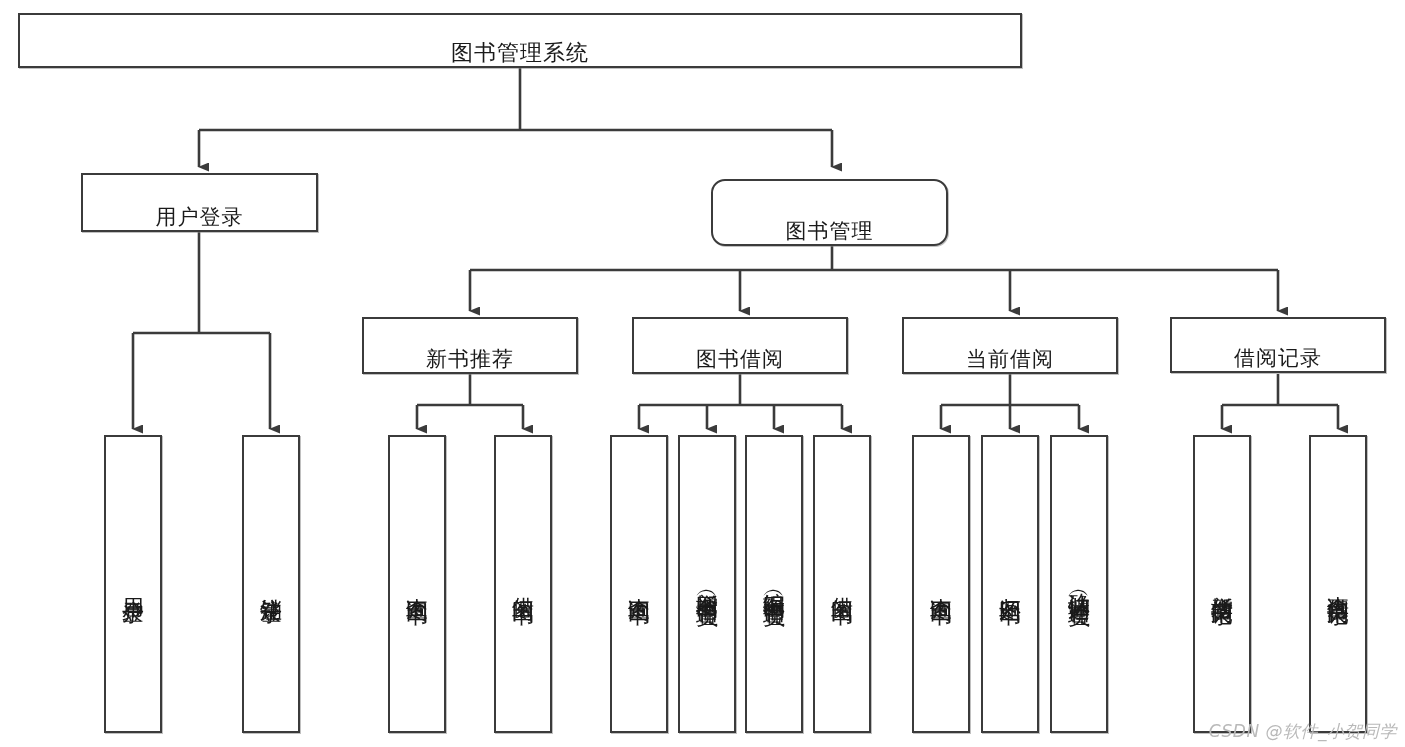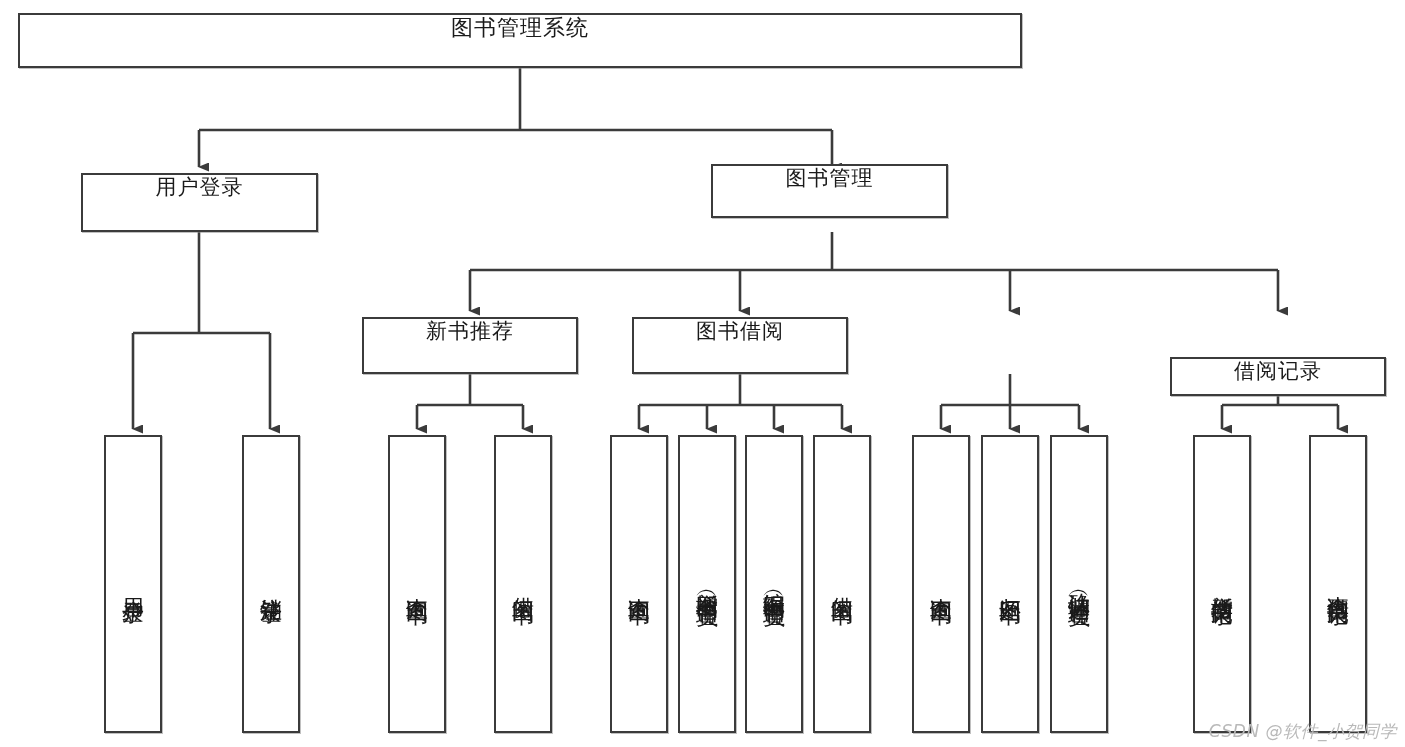--- a/index.html
+++ b/index.html
@@ -32,21 +32,21 @@
     position: absolute;
     box-sizing: border-box;
     border: 2px solid #3b3b3b;
     background: #ffffff;
     color: #1a1a1a;
     box-shadow: 1px 1px 0 rgba(140,140,140,0.55);
   }
   
   .node.horiz {
     display: flex;
-    align-items: flex-start;
+    align-items: flex-end;
     justify-content: center;
     font-size: 21px;
     letter-spacing: 1px;
     line-height: 1.2;
     white-space: nowrap;
   }
   .node.horiz.root {
     font-size: 22px;
   }
   
@@ -141,34 +141,37 @@
   </svg>
 
   <div class="node horiz root" style="left:18px; top:13px; width:1004px; height:55px;">
     <span>图书管理系统</span>
   </div>
 
   <div class="node horiz" style="left:81px; top:173px; width:237px; height:59px;">
     <span>用户登录</span>
   </div>
 
-  <div class="node horiz" style="left:711px; top:164px; width:237px; height:54px;">
+  <div class="node horiz" style="left:711px; top:179px; width:237px; height:67px;border-radius:14px;">
     <span>图书管理</span>
   </div>
 
   <div class="node horiz" style="left:632px; top:317px; width:216px; height:57px;">
     <span>图书借阅</span>
   </div>
 
   <div class="node horiz" style="left:362px; top:317px; width:216px; height:57px;">
     <span>新书推荐</span>
   </div>
 
-
-  <div class="node horiz" style="left:1170px; top:317px; width:216px; height:39px;margin-top:40px;">
+  <div class="node horiz" style="left:902px; top:317px; width:216px; height:57px;">
+    <span>当前借阅</span>
+  </div>
+
+  <div class="node horiz" style="left:1170px; top:317px; width:216px; height:56px;">
     <span>借阅记录</span>
   </div>
 
   <div class="node vert" style="left:104px; top:435px; width:58px; height:298px;">
     <span class="vert-text">用户登录</span>
   </div>
 
   <div class="node vert" style="left:242px; top:435px; width:58px; height:298px;">
     <span class="vert-text">注销登录</span>
   </div>

